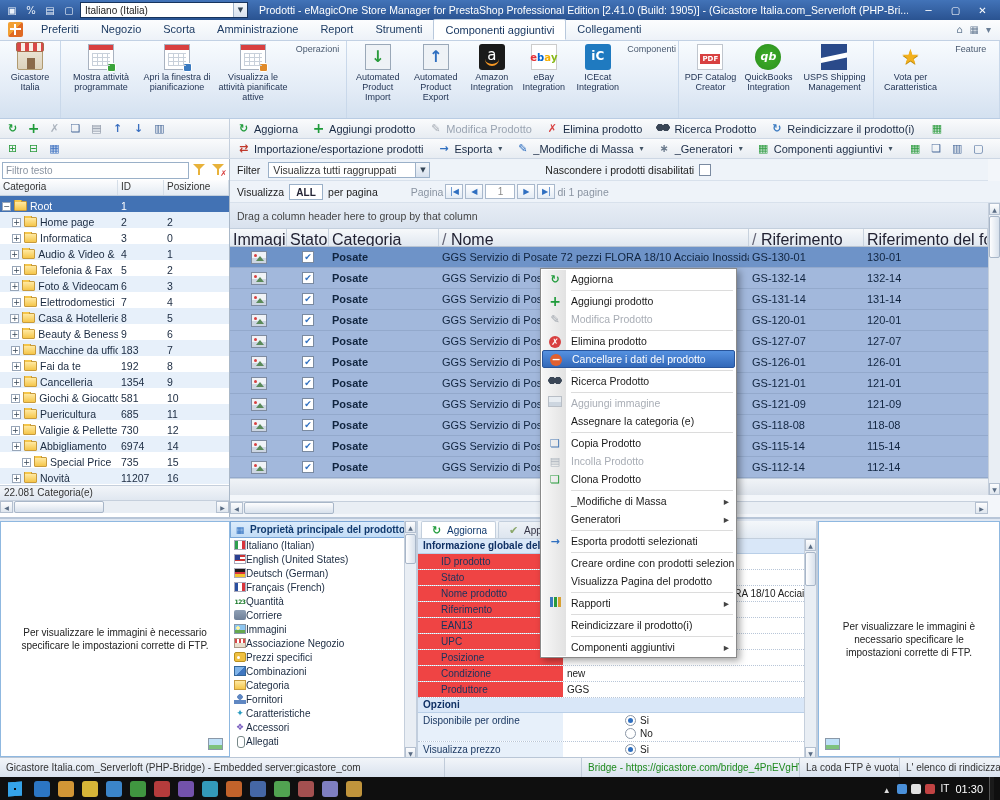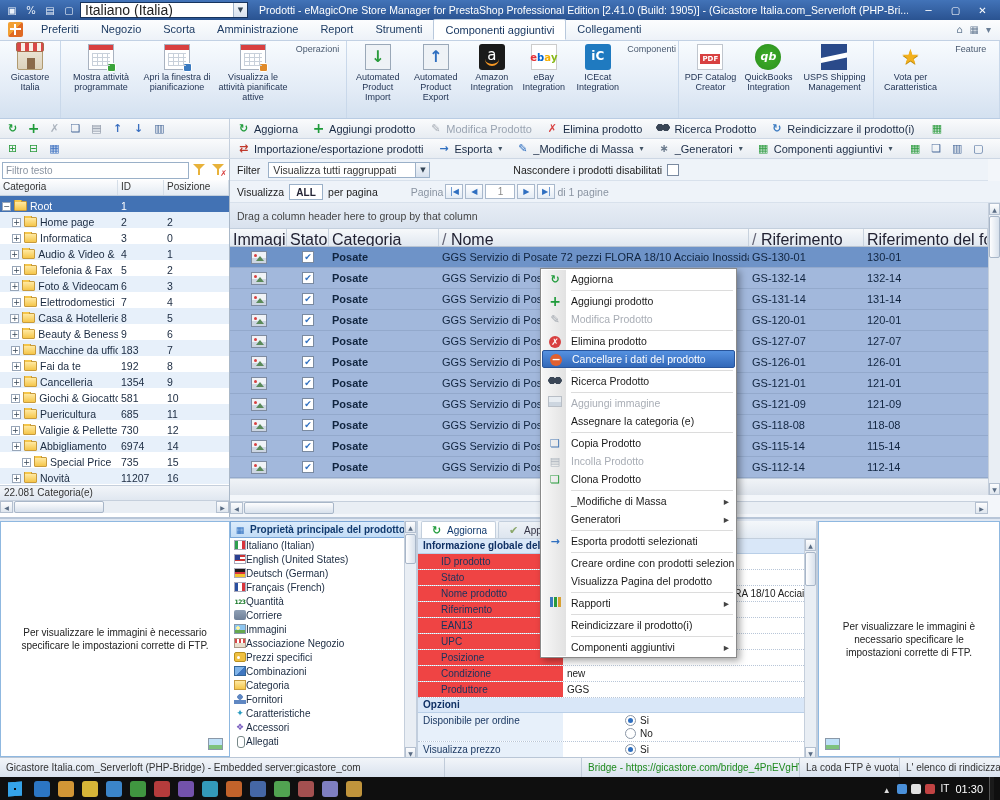--- a/index.html
+++ b/index.html
@@ -4,21 +4,21 @@
 <style>
 *{margin:0;padding:0;box-sizing:border-box}
 html,body{width:1000px;height:800px}
 body{font-family:"Liberation Sans","DejaVu Sans",sans-serif;font-size:11px;color:#1a1a1a;overflow:hidden;background:#dfe7f2}
 .screen{position:relative;width:1000px;height:800px;overflow:hidden;background:#eef2f8}
 
 
 .titlebar{position:absolute;top:0;left:0;width:1000px;height:20px;background:linear-gradient(#4273b8,#2a5391);display:flex;align-items:center;padding:0 4px;gap:3px}
 .qaico{width:16px;height:15px;color:#eaf1fa;font-size:10px;line-height:15px;text-align:center;font-family:"DejaVu Sans",sans-serif}
 .qa1::after{content:"▣"}.qa2::after{content:"%"}.qa3::after{content:"▤"}.qa4::after{content:"▢"}
-.langbox{width:168px;height:16px;background:#fff;border:1px solid #17345e;display:flex;align-items:center;font-size:14px;color:#222;padding-left:4px}
+.langbox{width:168px;height:16px;background:#fff;border:1px solid #17345e;display:flex;align-items:center;font-size:10px;color:#222;padding-left:4px}
 .langbox .dd{margin-left:auto;width:14px;height:14px;background:linear-gradient(#f4f7fa,#d7e1ee);border-left:1px solid #9fb2c8;color:#345;font-size:7px;line-height:14px;text-align:center;font-family:"DejaVu Sans",sans-serif}
 .langbox .dd::after{content:"▼"}
 .title-text{color:#fff;font-size:10.5px;margin-left:8px;white-space:nowrap;overflow:hidden;flex:1}
 .winbtns{display:flex;margin-left:4px}
 .winbtn{width:27px;height:17px;color:#fff;font-size:10px;line-height:17px;text-align:center;font-family:"DejaVu Sans",sans-serif}
 .winbtn.min::after{content:"─"}.winbtn.max::after{content:"▢"}.winbtn.close::after{content:"✕"}
 
 
 .menubar{position:absolute;top:20px;left:0;width:1000px;height:21px;background:linear-gradient(#fcfdfe,#edf2f8);border-bottom:1px solid #c2d1e4;display:flex;align-items:flex-end}
 .app-btn{width:30px;height:21px;display:flex;align-items:center;justify-content:center}
@@ -142,21 +142,21 @@
 .hscroll .arr.r{right:0}.hscroll .arr.r::after{content:"▶"}
 .hscroll .hthumb{position:absolute;top:0;left:14px;width:90px;height:12px;background:linear-gradient(#fdfdfe,#d8e1ec);border:1px solid #a8b6c8;border-radius:2px}
 .cat-hscroll{top:341px;left:0;right:0}
 
 
 .gridarea{position:absolute;top:159px;left:230px;width:770px;height:358px;background:#f3f6fa}
 .gfilter{position:absolute;top:0;left:0;right:12px;height:22px;display:flex;align-items:center;padding:0 7px;background:#eef3f9;border-bottom:1px solid #d8e1ec;font-size:10.5px;color:#222}
 .fselect{width:162px;height:16px;border:1px solid #9ab0c8;background:#fff;display:flex;align-items:center;padding-left:4px;margin-left:8px;font-size:10.5px;color:#333}
 .fselect .dd{margin-left:auto;width:14px;height:14px;background:linear-gradient(#f4f7fa,#d7e1ee);border-left:1px solid #9fb2c8;font-size:7px;line-height:14px;text-align:center;color:#345;font-family:"DejaVu Sans",sans-serif}
 .fselect .dd::after{content:"▼"}
-.hide-disabled{margin-left:83px;display:flex;align-items:center;gap:5px}
+.hide-disabled{margin-left:115px;display:flex;align-items:center;gap:5px}
 .cb{width:12px;height:12px;border:1px solid #7a8aa0;background:#fff;display:inline-flex;align-items:center;justify-content:center;flex:0 0 auto}
 .cb.checked::after{content:"✔";font-family:"DejaVu Sans",sans-serif;font-size:9px;color:#2f6fc0;font-weight:bold}
 .gpager{position:absolute;top:22px;left:0;right:0;height:22px;display:flex;align-items:center;padding:0 7px;background:#eef3f9;border-bottom:1px solid #d8e1ec;font-size:10.5px;color:#222;gap:5px}
 .allbox{width:34px;height:16px;border:1px solid #9ab0c8;background:#fff;text-align:center;line-height:15px;font-size:10px;color:#223;font-weight:bold}
 .gray{color:#8a94a2}
 .pgroup{display:flex;align-items:center;gap:2px;margin-left:28px}
 .pgbtn{width:18px;height:15px;border:1px solid #a8b8cc;background:linear-gradient(#fff,#e4ecf5);color:#2f6fc0;font-size:8px;line-height:13px;text-align:center;font-family:"DejaVu Sans",sans-serif}
 .pgbtn.first::after{content:"|◀"}.pgbtn.prev::after{content:"◀"}.pgbtn.next::after{content:"▶"}.pgbtn.last::after{content:"▶|"}
 .pginput{width:30px;height:15px;border:1px solid #a8b8cc;text-align:center;font-size:10px;color:#888}
 .groupby{position:absolute;top:44px;left:0;right:12px;height:26px;background:linear-gradient(#e7edf5,#d9e2ee);border-bottom:1px solid #c3cfdd;display:flex;align-items:center;padding:0 7px;font-size:10.5px;color:#444}

